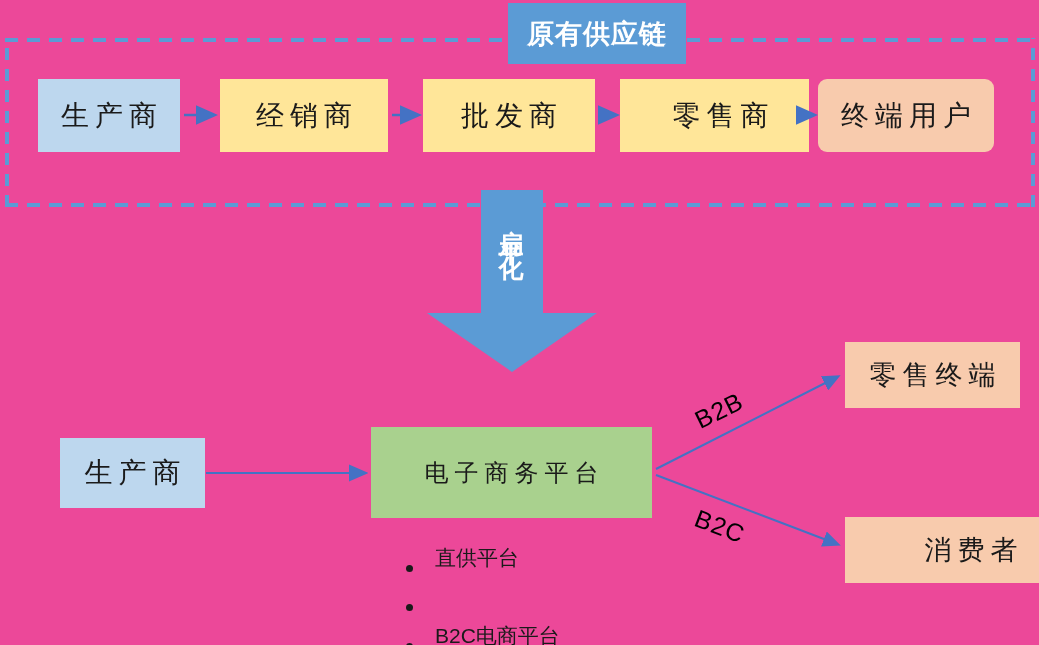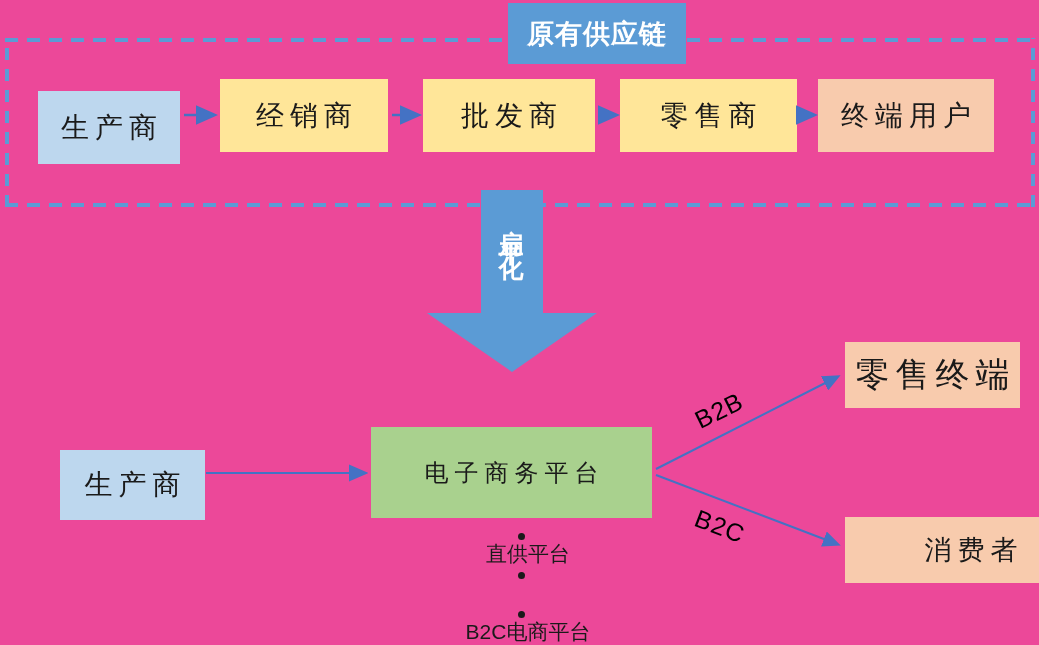--- a/index.html
+++ b/index.html
@@ -17,41 +17,41 @@
       repeating-linear-gradient(0deg,#5B9BD5 0 12px,transparent 12px 21px);
     background-position:0 0,0 100%,0 0,100% 0;
     background-size:100% 4px,100% 4px,4px 100%,4px 100%;
     background-repeat:no-repeat;
   }
   .node{
     position:absolute;display:flex;align-items:center;justify-content:center;
     font-family:"Liberation Serif",serif;color:#1a1a1a;font-size:28px;
     letter-spacing:6px;text-indent:6px;
   }
-  .blue-fill{background:#BDD7EE;margin-top:12px;}
+  .blue-fill{background:#BDD7EE;}
   .yellow-fill{background:#FFE699;}
   .salmon-fill{background:#F8CBAD;}
   .green-fill{background:#A9D18E;}
   .chain-title{
     position:absolute;left:508px;top:3px;width:178px;height:61px;
     background:#5B9BD5;color:#ffffff;font-weight:bold;font-size:27px;
     display:flex;align-items:center;justify-content:center;letter-spacing:1px;
   }
   .flatten-label{
     position:absolute;left:494px;top:210px;width:36px;height:130px;
     writing-mode:vertical-rl;text-orientation:upright;
     color:#ffffff;font-weight:bold;font-size:25px;letter-spacing:13px;
     display:flex;align-items:center;justify-content:flex-start;z-index:5;
   }
   .platform-box{font-size:24px;}
   .bullet-list{
     position:absolute;left:398px;top:533px;width:260px;margin:0;padding:0;
     list-style:none;font-size:21px;color:#1a1a1a;
   }
-  .bullet-list li{display:flex;align-items:center;height:39px;flex-direction:column;}
+  .bullet-list li{display:flex;align-items:flex-end;height:39px;}
   .bullet-dot{
     width:7px;height:7px;border-radius:50%;background:#1a1a1a;
     margin-right:22px;margin-left:8px;flex:0 0 auto;
   }
   .edge-label{
     position:absolute;font-size:25px;color:#000000;font-weight:500;
     letter-spacing:1px;
   }
   .edge-label.b2b{left:694px;top:396px;transform:rotate(-26deg);}
   .edge-label.b2c{left:694px;top:512px;transform:rotate(21deg);}
@@ -62,26 +62,26 @@
 
 <div class="canvas">
 
   <div class="dashed-box"></div>
 
   <div class="chain-title">原有供应链</div>
 
   <div class="node blue-fill" style="left:38px;top:79px;width:142px;height:73px;">生产商</div>
   <div class="node yellow-fill" style="left:423px;top:79px;width:172px;height:73px;">批发商</div>
   <div class="node yellow-fill" style="left:220px;top:79px;width:168px;height:73px;">经销商</div>
-  <div class="node yellow-fill" style="left:620px;top:79px;width:177px;height:73px;">零售商</div>
-  <div class="node salmon-fill" style="left:818px;top:79px;width:176px;height:73px;">终端用户</div>
+  <div class="node yellow-fill" style="left:620px;top:79px;width:177px;height:73px;padding-left:12px;">零售商</div>
+  <div class="node salmon-fill" style="left:818px;top:79px;width:176px;height:73px;border-radius:9px;">终端用户</div>
 
   <div class="node blue-fill" style="left:60px;top:438px;width:145px;height:70px;">生产商</div>
   <div class="node green-fill platform-box" style="left:371px;top:427px;width:281px;height:91px;">电子商务平台</div>
-  <div class="node salmon-fill" style="left:845px;top:342px;width:175px;height:66px;font-size:34px;font-family:Liberation Mono, monospace;">零售终端</div>
+  <div class="node salmon-fill" style="left:845px;top:342px;width:175px;height:66px;font-size:27px;font-family:Liberation Mono, monospace;">零售终端</div>
   <div class="node salmon-fill" style="left:845px;top:517px;width:180px;height:66px;font-size:27px;padding-left:36px;">消费者</div>
 
   <ul class="bullet-list">
     <li>
       <span class="bullet-dot"></span>
       <span>直供平台</span>
     </li>
     <li>
       <span class="bullet-dot"></span>
     </li>

